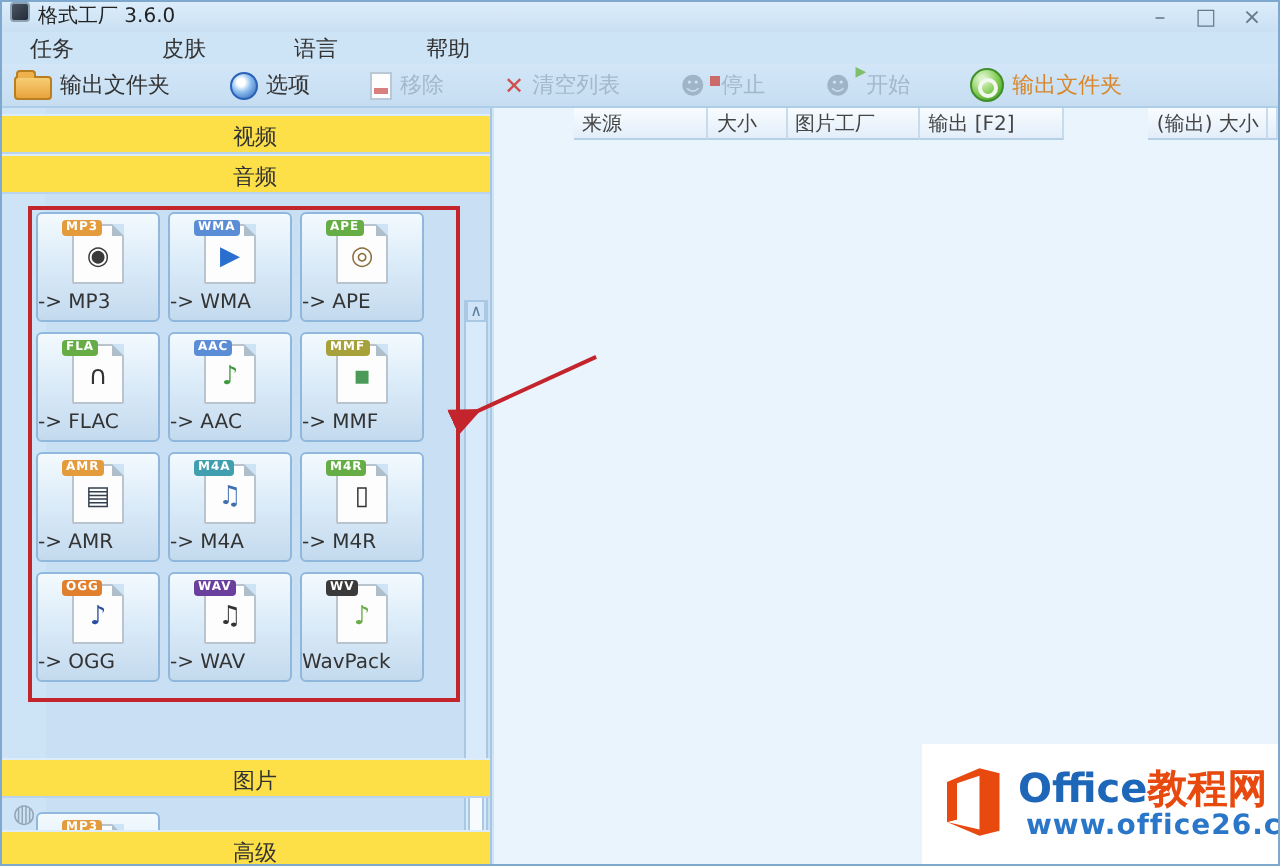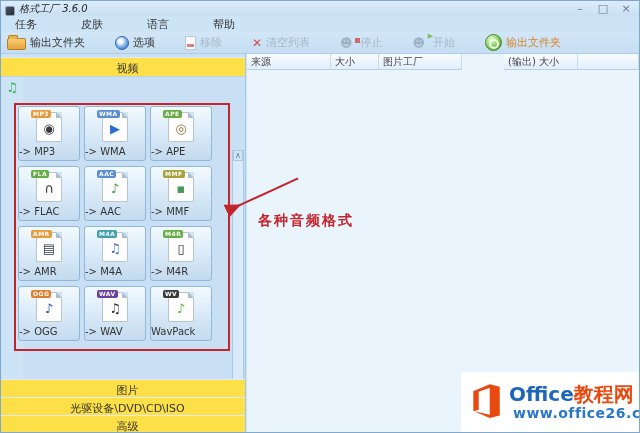--- a/index.html
+++ b/index.html
@@ -1,20 +1,20 @@
 <!DOCTYPE html>
 <html><head>
 <meta charset="utf-8">
 <style>
   * { margin:0; padding:0; box-sizing:border-box; }
   html,body { width:640px; height:433px; font-family:"DejaVu Sans","Liberation Sans",sans-serif; }
   .window { position:relative; width:640px; height:433px; background:#cde3f6; border:1px solid #7fa8cf; overflow:hidden; }
 
   
-  .titlebar { position:absolute; left:0; top:0; right:0; height:15px; background:linear-gradient(#dcedfb,#c9e0f3); display:flex; align-items:flex-end; padding-left:4px;font-style:italic; }
+  .titlebar { position:absolute; left:0; top:0; right:0; height:15px; background:linear-gradient(#dcedfb,#c9e0f3); display:flex; align-items:flex-start; padding-left:4px; }
   .app-icon { width:10px; height:10px; background:linear-gradient(135deg,#4a5664,#232b36); border-radius:2px; margin-right:4px; border:1px solid #8ea2b5; }
   .title-text { font-size:10px; color:#222; }
   .win-controls { position:absolute; right:6px; top:1px; display:flex; gap:9px; }
   .win-btn { font-size:11px; color:#667a8d; width:14px; text-align:center; cursor:default; line-height:13px; }
 
   
   .menubar { position:absolute; left:0; top:15px; right:0; height:16px; display:flex; align-items:center; padding-left:6px; background:#cde3f6;gap:28px; }
   .menu-item { font-size:11px; color:#333; padding:0 8px; }
 
   
@@ -53,21 +53,21 @@
   .partial-tile .tile { height:55px; }
 
   
   .scrollbar { position:absolute; left:231px; top:96px; width:12px; height:281px; background:#d9eafa; border:1px solid #a8c8e4; }
   .scroll-btn { position:absolute; left:0; right:0; height:11px; background:#cfe4f6; border:1px solid #a8c8e4; font-size:8px; color:#5f7f9d; text-align:center; line-height:10px; }
   .scroll-up { top:-1px; }
   .scroll-down { bottom:-1px; }
   .scroll-thumb { position:absolute; left:1px; right:1px; top:233px; height:32px; background:#f7fbfe; border:1px solid #a8c8e4; border-radius:1px; }
 
   
-  .right-panel { position:absolute; left:246px; top:53px; right:0; bottom:0; background:#eaf4fc; }
+  .right-panel { position:absolute; left:246px; top:53px; right:0; bottom:0; background:#eaf4fc;padding-left:40px; }
   .list-header { display:flex; height:16px; }
   .col { background:linear-gradient(#f8fcfe,#e2eefa); border-right:1px solid #c8dbed; border-bottom:1px solid #b6d0e8; font-size:10px; color:#444; padding:1px 0 0 4px; white-space:nowrap; overflow:hidden; }
   .list-body { position:absolute; left:0; right:0; top:16px; bottom:0; background:#eaf4fc; }
 
   
   .highlight-rect { position:absolute; left:13px; top:102px; width:216px; height:248px; border:2px solid #c4242b; z-index:30; pointer-events:none; }
   .anno-svg { position:absolute; inset:0; z-index:40; pointer-events:none; }
   .anno-label { position:absolute; left:257px; top:211px; font-size:14px; font-weight:bold; color:#c4242b; letter-spacing:2px; z-index:40; }
 
   
@@ -142,20 +142,23 @@
       <span class="strip-icon" style="top:6px;color:#6a5a42;">▦</span>
       <span class="strip-icon" style="top:26px;color:#3fae52;">♫</span>
       <span class="strip-icon" style="top:328px;color:#d96a2e;">▨</span>
       <span class="strip-icon" style="top:346px;color:#93a6b8;">◍</span>
       <span class="strip-icon" style="top:364px;color:#7a93a8;">✱</span>
     </div>
 
     <div class="section-row" style="top:3px;">
       <div class="section-label">视频</div>
     </div>
+    <div class="section-row" style="top:23px;">
+      <div class="section-label">音频</div>
+    </div>
 
     <div class="tiles" style="top:52px;">
       <div class="tile">
         <div class="doc">
           <span class="badge" style="background: rgb(227, 155, 60);">MP3</span>
           <span class="glyph" style="color: rgb(58, 58, 58);">◉</span>
         </div>
         <div class="tile-label">-&gt; MP3</div>
       </div>
       <div class="tile">
@@ -246,51 +249,48 @@
     </div>
 
     <div class="scrollbar">
       <div class="scroll-btn scroll-up">∧</div>
       <div class="scroll-thumb"></div>
       <div class="scroll-btn scroll-down">∨</div>
     </div>
 
     <div class="section-row" style="top:325px;">
       <div class="section-label">图片</div>
-    </div>
-    <div class="section-row" style="top:343px;">
-      <div class="section-label">光驱设备\DVD\CD\ISO</div>
     </div>
     <div class="section-row" style="top:361px;">
       <div class="section-label">高级</div>
     </div>
   </div>
 
   <div class="right-panel">
     <div class="list-header">
       <div class="col" style="width:84px;">来源</div>
       <div class="col" style="width:48px;">大小</div>
       <div class="col" style="width:83px;">图片工厂</div>
+      <div class="col" style="width:90px;">输出 [F2]</div>
       <div class="col" style="width:74px;margin-left:42px;">(输出) 大小</div>
       <div class="col" style="flex:1;"></div>
     </div>
     <div class="list-body"></div>
   </div>
 
   <div class="highlight-rect"></div>
 
   <svg class="anno-svg" viewBox="0 0 640 433">
     <defs>
       <marker id="arrowhead" markerWidth="8" markerHeight="7" refX="7" refY="3.5" orient="auto">
         <polygon points="8 0, 0 3.5, 8 7" fill="#c4242b"></polygon>
       </marker>
     </defs>
     <line x1="298" y1="178" x2="228" y2="210" stroke="#c4242b" stroke-width="2" marker-end="url(#arrowhead)"></line>
   </svg>
-  <div class="anno-label">各种音频格式</div>
 
   <div class="watermark">
     <svg class="wm-logo" viewBox="0 0 32 32">
       <path fill="#e8490f" d="M6 8 L19 2.5 L27 4.5 L27 27.5 L19 29.5 L6 24 L19 27 L19 5.5 L10 8.5 L10 23 L6 24 Z"></path>
       <path fill="#e8490f" d="M6 8 L10 8.5 L10 23 L6 24 Z" opacity="0.85"></path>
     </svg>
     <div class="wm-brand">
       <span class="wm-blue">Office</span><span class="wm-orange">教程网</span>
     </div>
     <div class="wm-url">www.office26.com</div>

